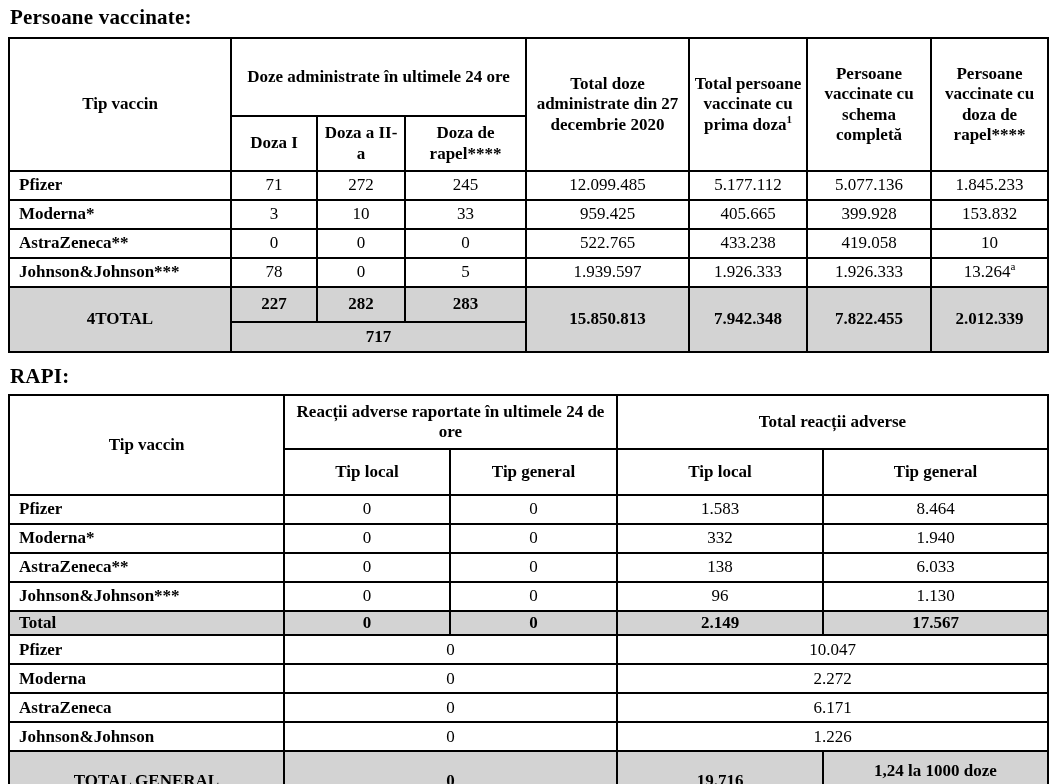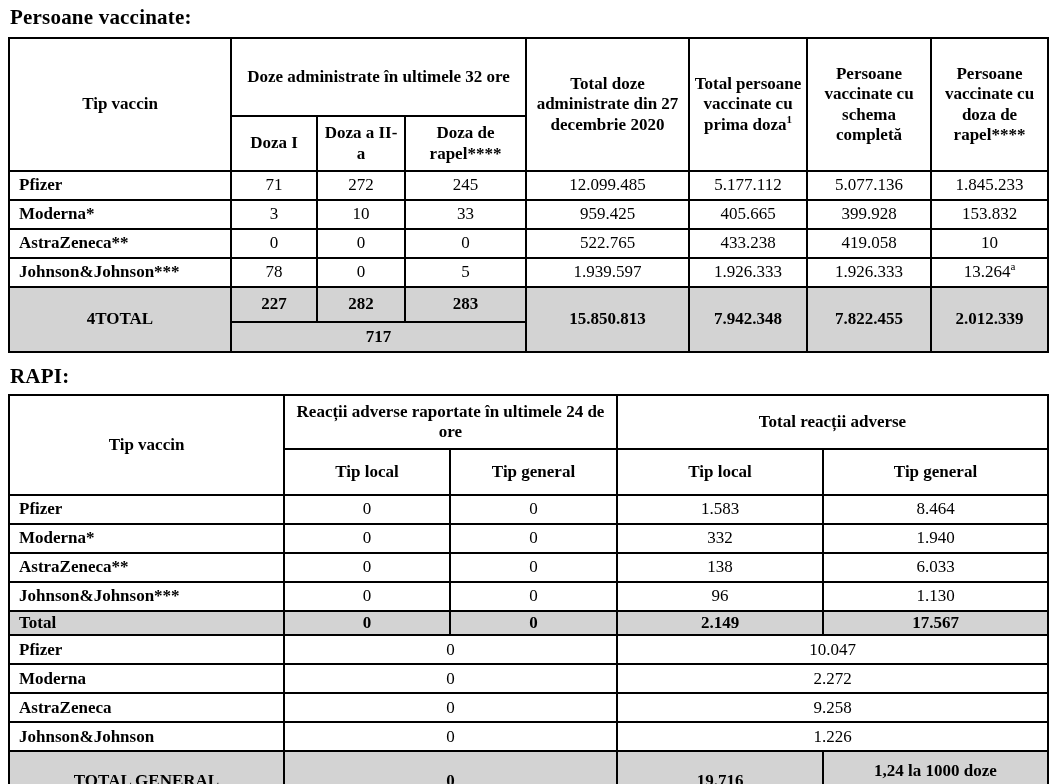--- a/index.html
+++ b/index.html
@@ -70,21 +70,21 @@
         <col style="width:88px">
         <col style="width:121px">
       <col style="width:163px">
         <col style="width:118px">
         <col style="width:124px">
         <col style="width:117px">
     </colgroup>
     <tbody>
       <tr class="hdr1-t1">
         <th rowspan="2">Tip vaccin</th>
-        <th colspan="3">Doze administrate în ultimele 32 ore</th>
+        <th colspan="3">Doze administrate în ultimele 24 ore</th>
         <th rowspan="2">Total doze administrate din 27 decembrie 2020</th>
         <th rowspan="2"><span>Total persoane vaccinate cu prima doza</span><sup>1</sup></th>
         <th rowspan="2">Persoane vaccinate cu schema completă</th>
         <th rowspan="2">Persoane vaccinate cu doza de rapel****</th>
       </tr>
       <tr class="hdr2-t1">
         <th>Doza I</th>
         <th>Doza a II-a</th>
         <th>Doza de rapel****</th>
       </tr>
@@ -212,21 +212,21 @@
         <td colspan="2">10.047</td>
       </tr>
       <tr class="datarow">
         <td class="label">Moderna</td>
         <td colspan="2">0</td>
         <td colspan="2">2.272</td>
       </tr>
       <tr class="datarow">
         <td class="label">AstraZeneca</td>
         <td colspan="2">0</td>
-        <td colspan="2">9.258</td>
+        <td colspan="2">6.171</td>
       </tr>
       <tr class="datarow">
         <td class="label">Johnson&amp;Johnson</td>
         <td colspan="2">0</td>
         <td colspan="2">1.226</td>
       </tr>
 
       <tr class="totgen gray bold">
         <td class="gray">TOTAL GENERAL</td>
         <td colspan="2" class="gray">0</td>

